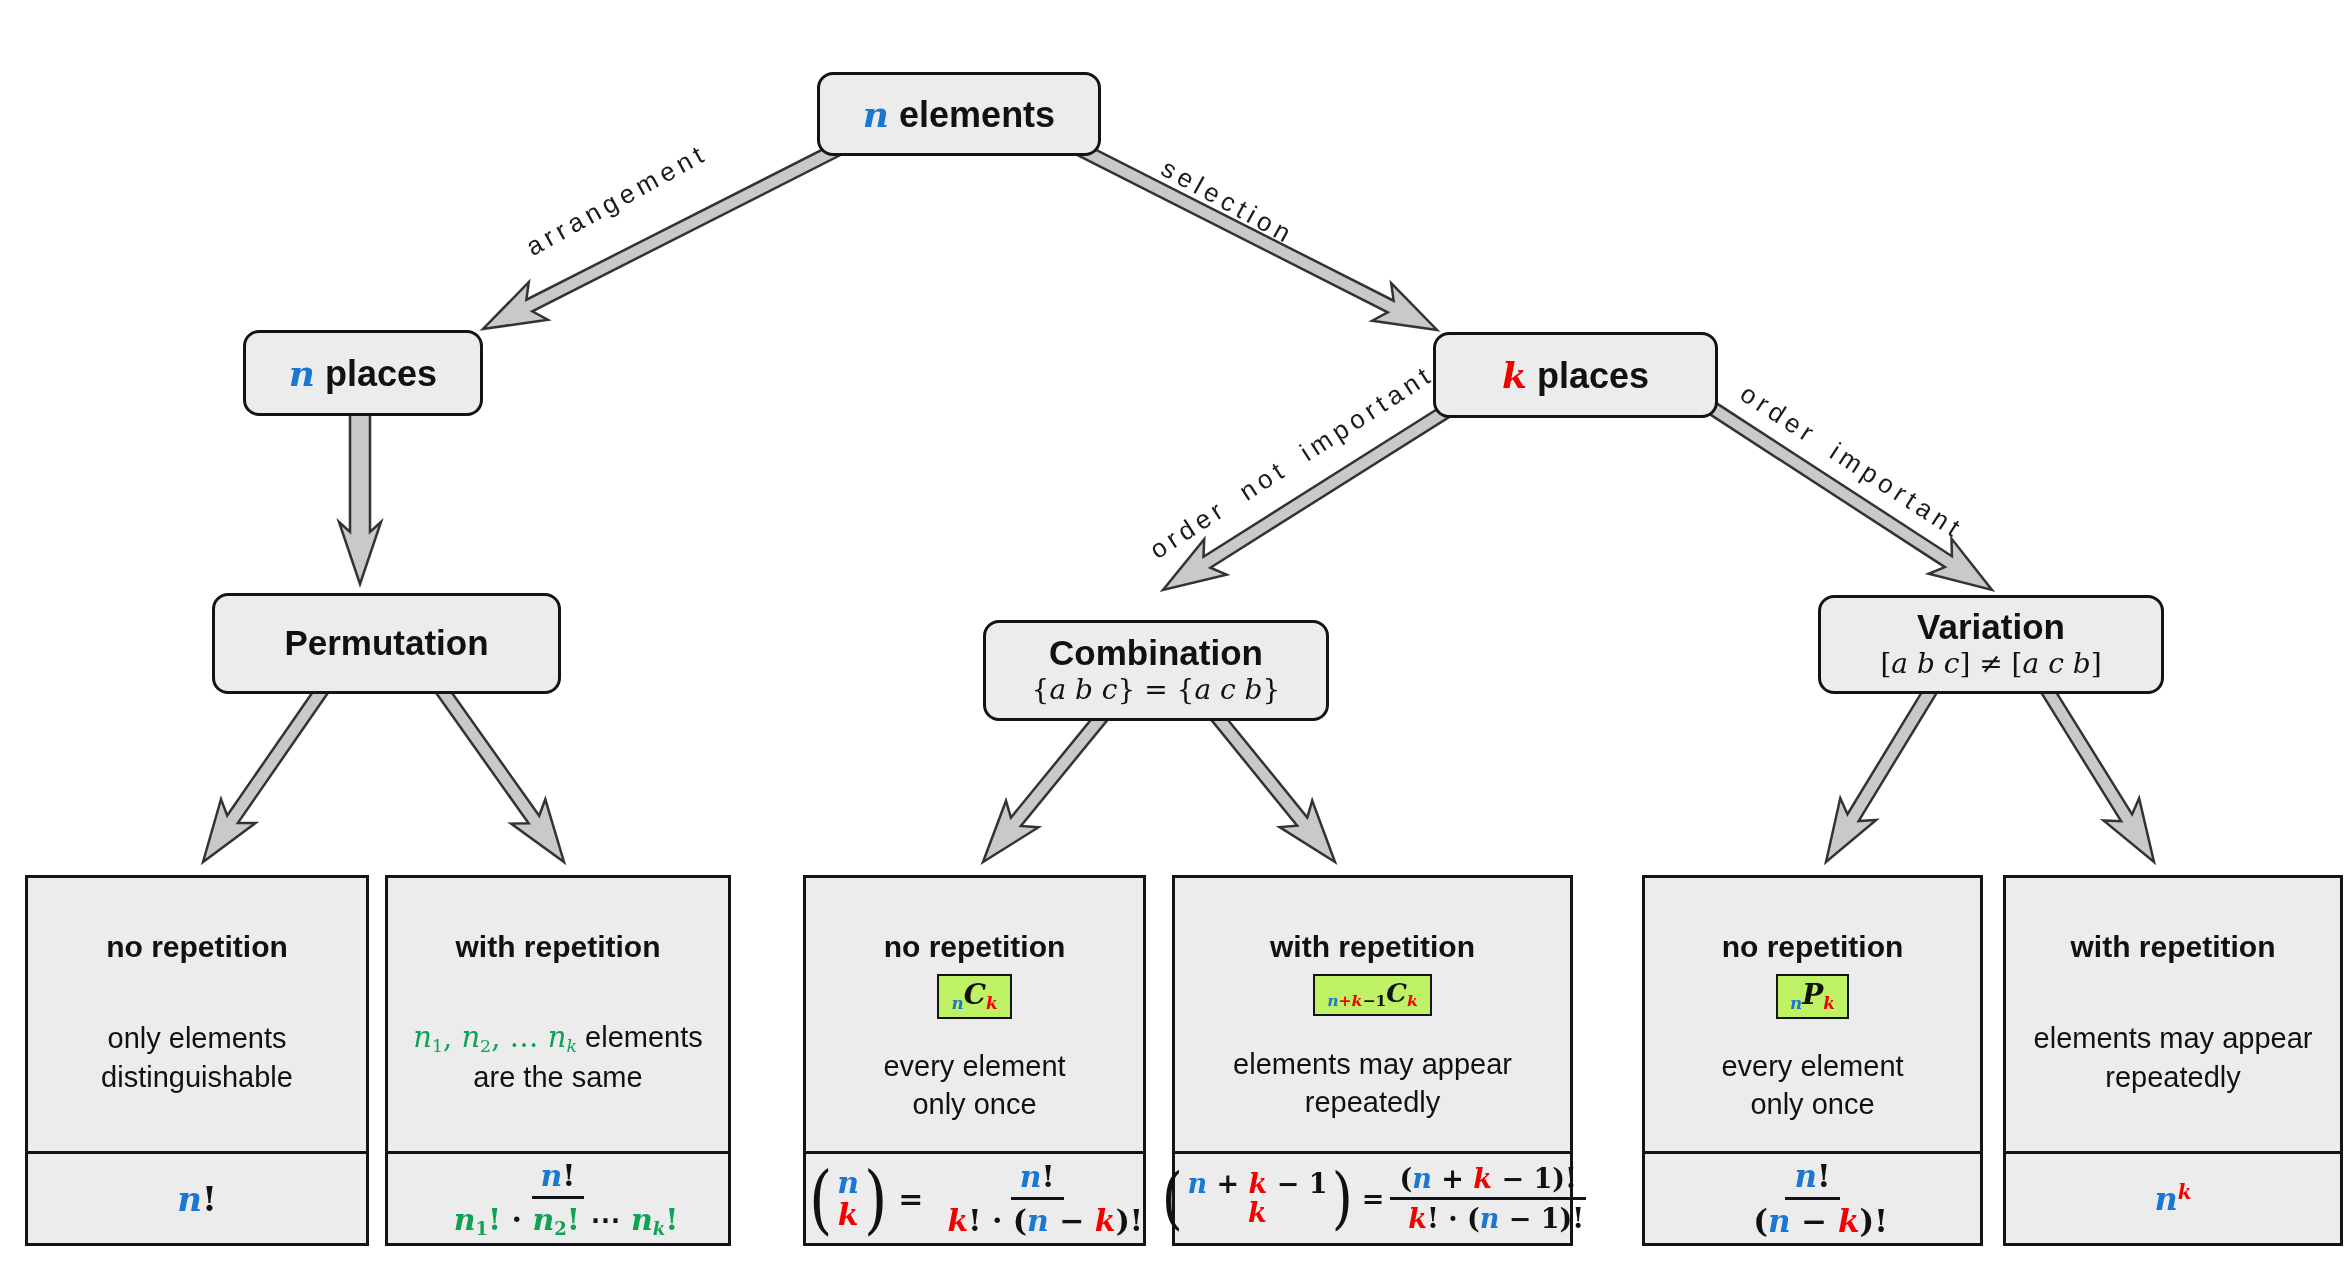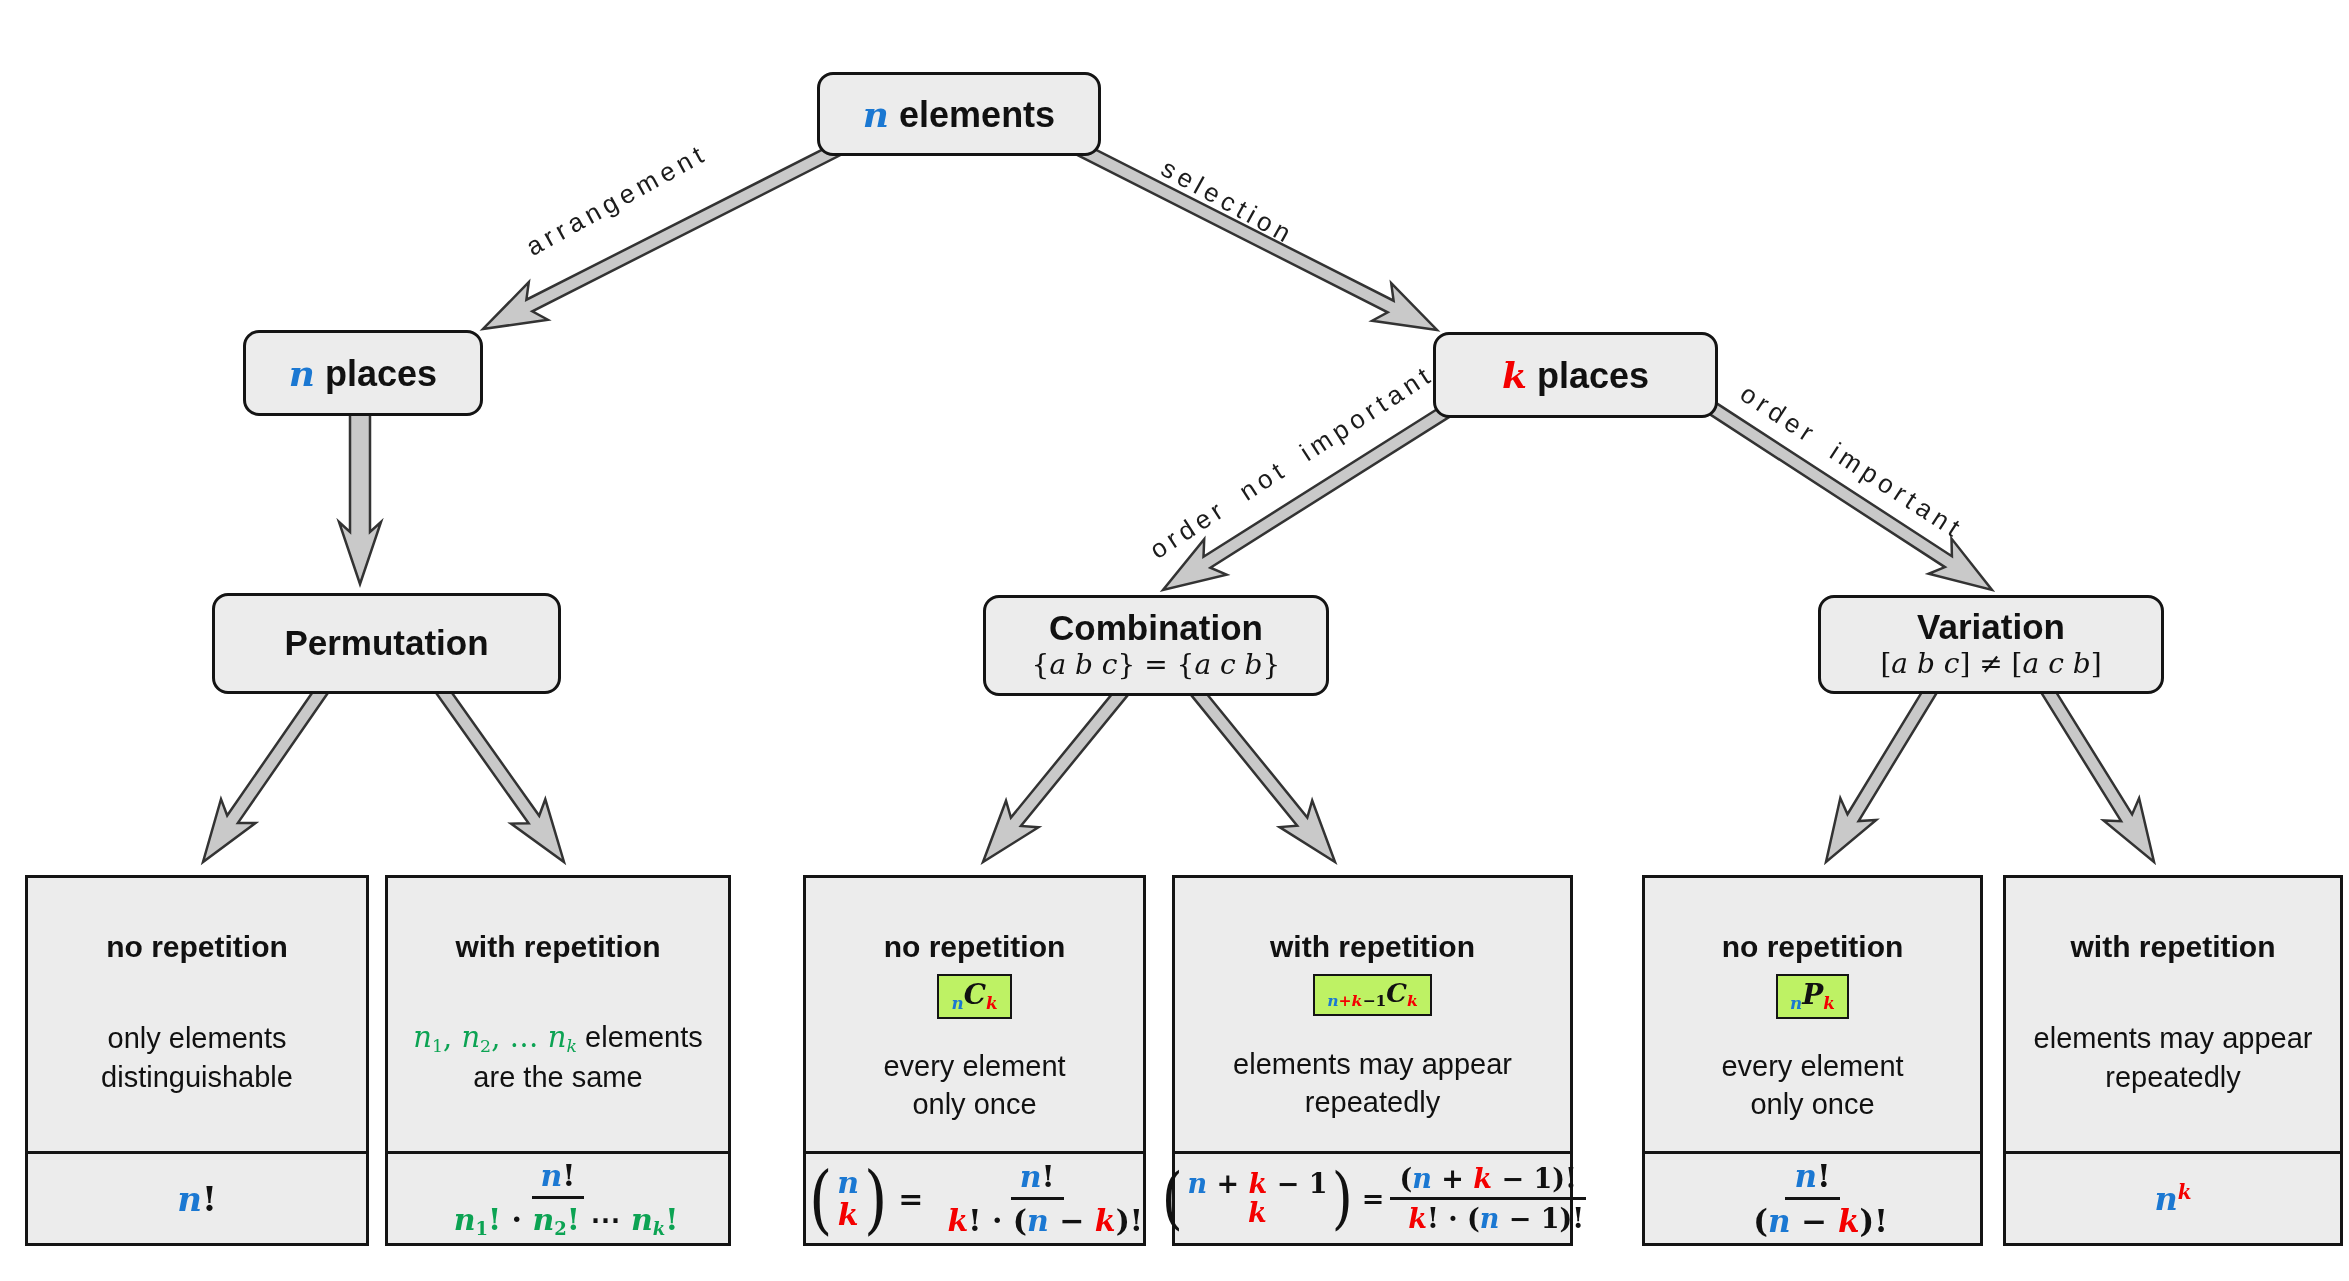--- a/index.html
+++ b/index.html
@@ -89,21 +89,21 @@
   </div>
 
   <div class="node" style="left:1433px;top:332px;width:279px;height:80px;">
     <div class="node-label fx"><span class="seg mi r">k</span><span class="seg bd"> places</span></div>
   </div>
 
   <div class="node" style="left:212px;top:593px;width:343px;height:95px;">
     <div class="node-title">Permutation</div>
   </div>
 
-  <div class="node" style="left:983px;top:595px;width:340px;height:95px;">
+  <div class="node" style="left:983px;top:620px;width:340px;height:95px;">
     <div class="node-title">Combination</div>
     <div class="node-sub fx"><span class="seg mu rg">{</span><span class="seg mi rg">a b c</span><span class="seg mu rg">} = {</span><span class="seg mi rg">a c b</span><span class="seg mu rg">}</span></div>
   </div>
 
   <div class="node" style="left:1818px;top:595px;width:340px;height:93px;">
     <div class="node-title">Variation</div>
     <div class="node-sub fx"><span class="seg mu rg">[</span><span class="seg mi rg">a b c</span><span class="seg mu rg">] ≠ [</span><span class="seg mi rg">a c b</span><span class="seg mu rg">]</span></div>
   </div>
 
   <div class="leaf" style="left:25px;top:875px;width:338px;height:365px;">

